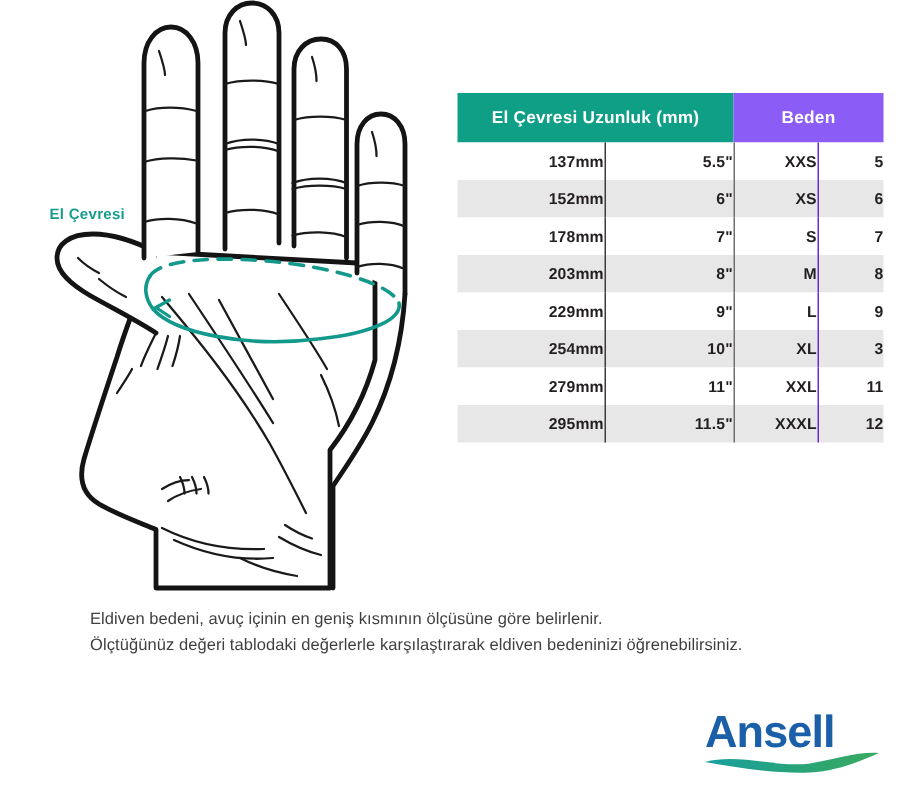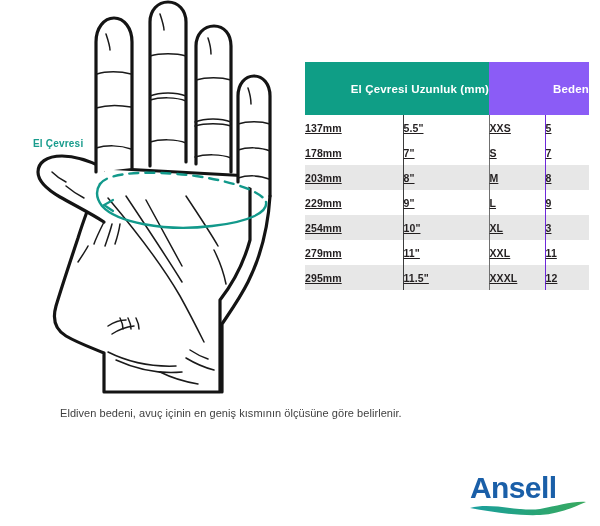--- a/index.html
+++ b/index.html
@@ -50,37 +50,36 @@
   }
   table.sizes {
     border-collapse: collapse;
     width: 284px;
     table-layout: fixed;
   }
   table.sizes th {
     font-size: 11.5px;
     font-weight: 700;
     color: #ffffff;
-    height: 53px;
+    height: 33px;
     padding: 0;
-    text-align: right;
+    text-align: center;
     letter-spacing: .15px;
   }
   th.head-circ { background: #0f9e86; }
   th.head-size { background: #8b5cf6; }
 
   table.sizes td {
     font-size: 10.5px;
     font-weight: 700;
     color: #231f20;
     height: 25px;
     padding: 0;
-    text-align: left;
+    text-align: right;
     letter-spacing: .1px;
-    text-decoration: underline;
   }
   tr.row-alt td { background: #e7e7e7; }
   tr.row-base td { background: #ffffff; }
 
   td.c-mm  { border-right: 1.6px solid #3c3c3c; }
   td.c-in  { border-right: 1px solid #6f6f6f; }
   td.c-bed { border-right: 1px solid #6d28d9; margin-top: 20px; }
 
   
   col.w-mm  { width: 98px; }
@@ -228,20 +227,26 @@
         <th class="head-size" colspan="2">Beden</th>
       </tr>
     </thead>
     <tbody>
       <tr class="row-base">
         <td class="c-mm">137mm</td>
         <td class="c-in">5.5"</td>
         <td class="c-bed">XXS</td>
         <td>5</td>
       </tr>
+      <tr class="row-alt">
+        <td class="c-mm">152mm</td>
+        <td class="c-in">6"</td>
+        <td class="c-bed">XS</td>
+        <td>6</td>
+      </tr>
       <tr class="row-base">
         <td class="c-mm">178mm</td>
         <td class="c-in">7"</td>
         <td class="c-bed">S</td>
         <td>7</td>
       </tr>
       <tr class="row-alt">
         <td class="c-mm">203mm</td>
         <td class="c-in">8"</td>
         <td class="c-bed">M</td>
@@ -270,20 +275,21 @@
         <td class="c-in">11.5"</td>
         <td class="c-bed">XXXL</td>
         <td>12</td>
       </tr>
     </tbody>
   </table>
 </div>
 
 <div id="caption">
   <div>Eldiven bedeni, avuç içinin en geniş kısmının ölçüsüne göre belirlenir.</div>
+  <div>Ölçtüğünüz değeri tablodaki değerlerle karşılaştırarak eldiven bedeninizi öğrenebilirsiniz.</div>
 </div>
 
 <div id="brand-logo">
   <svg viewBox="0 0 124 48" xmlns="http://www.w3.org/2000/svg">
     <defs>
       <linearGradient id="swooshGrad" x1="0" y1="0" x2="1" y2="0">
         <stop offset="0%" stop-color="#1a9fa0"></stop>
         <stop offset="55%" stop-color="#28a477"></stop>
         <stop offset="100%" stop-color="#3aaa5f"></stop>
       </linearGradient>

